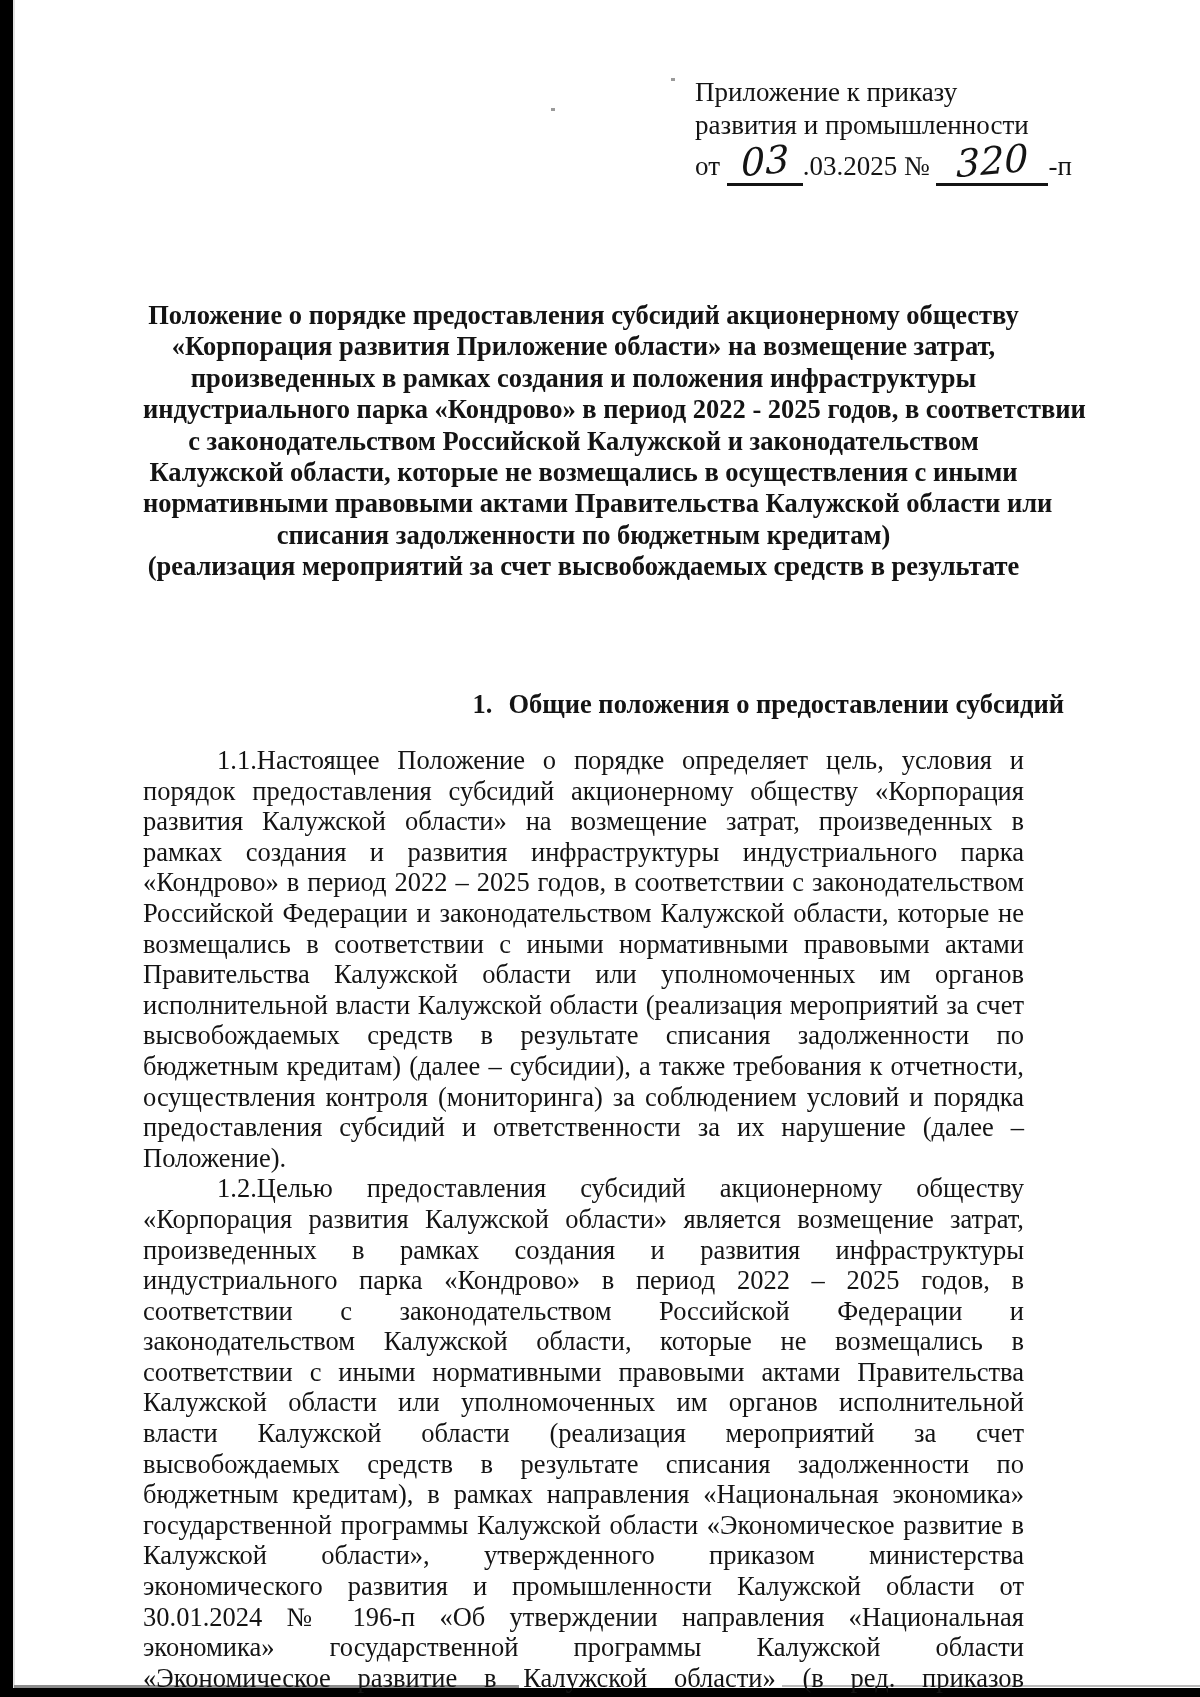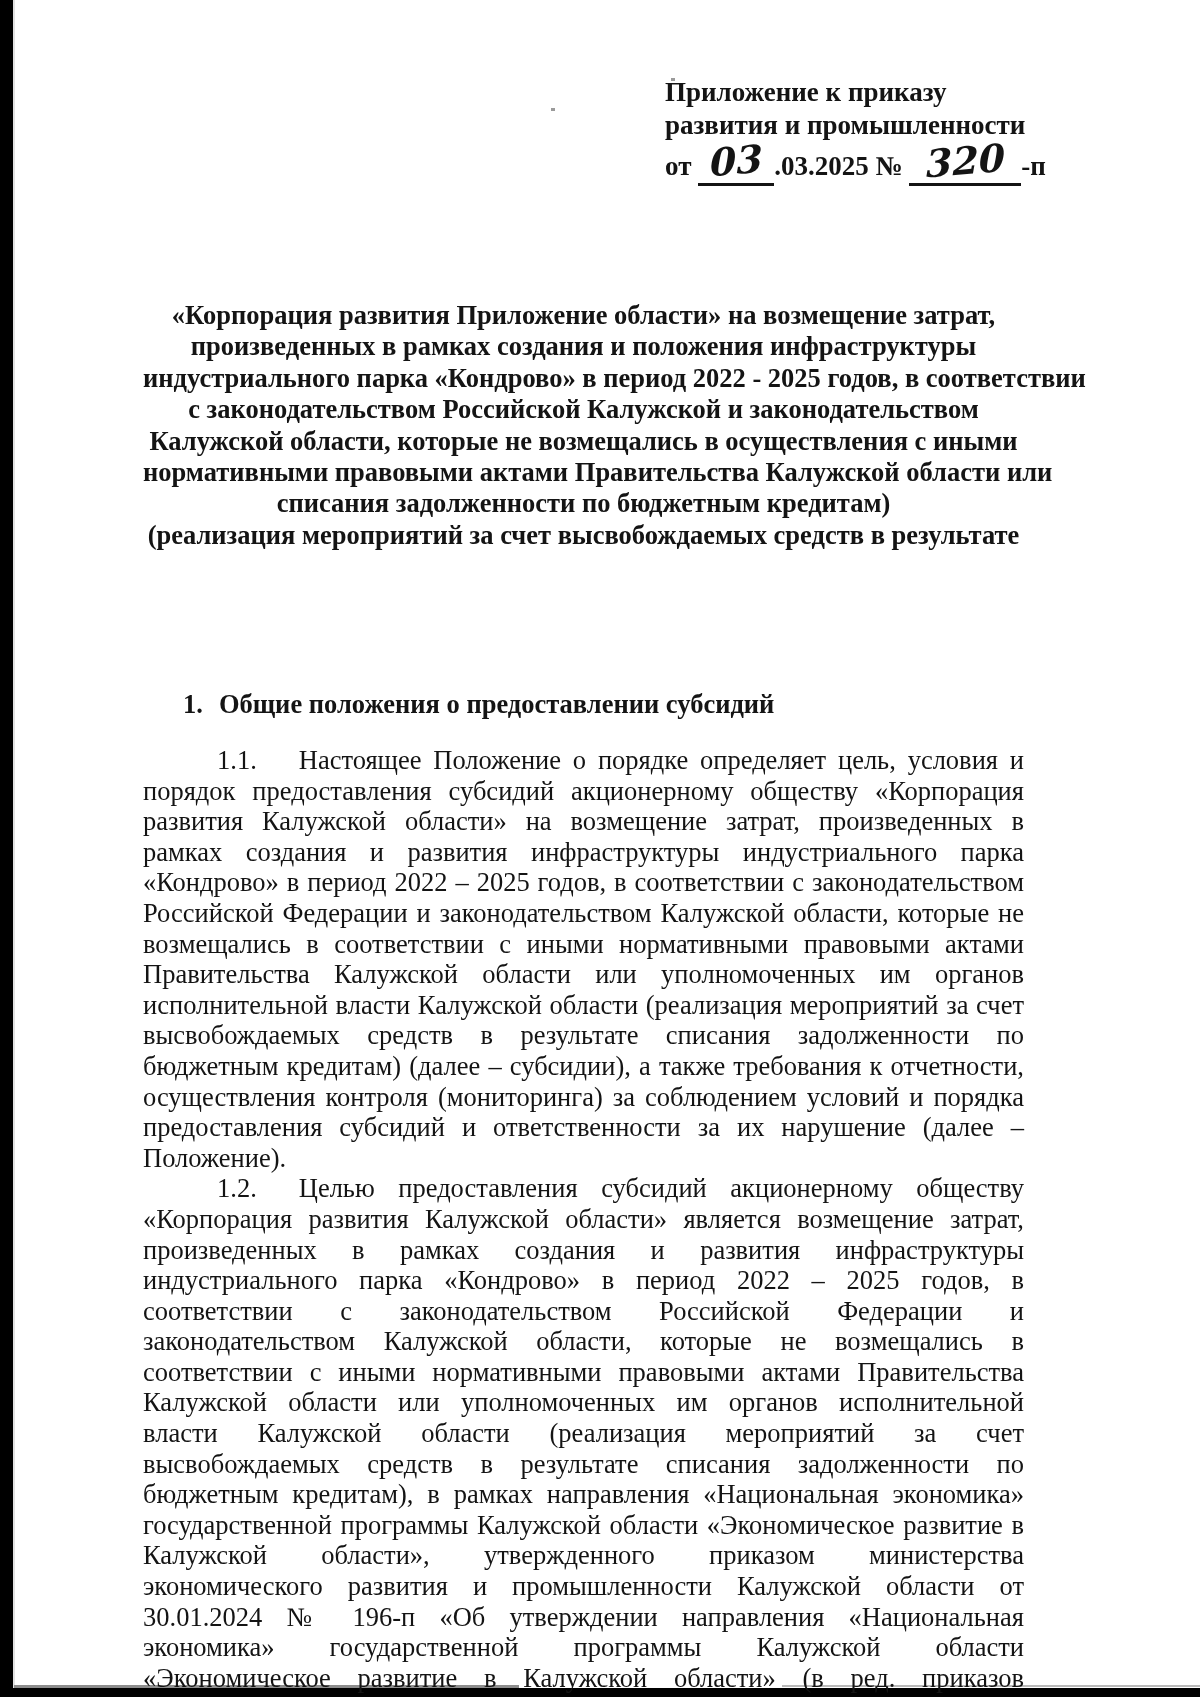--- a/index.html
+++ b/index.html
@@ -19,27 +19,26 @@
   .bottom-bar { position: absolute; left: 0; bottom: 0; width: 100%; height: 9px; background: #000; }
   .bottom-line-left { position: absolute; left: 14px; bottom: 9px; width: 505px; height: 3px; background: #8d8d8d; }
   .bottom-line-right { position: absolute; left: 782px; bottom: 10px; width: 418px; height: 2px; background: #b9b9b9; }
   .speck { position: absolute; background: #9a9a9a; }
   .speck-1 { left: 671px; top: 78px; width: 4px; height: 3px; }
   .speck-2 { left: 551px; top: 108px; width: 4px; height: 3px; }
 
   
   .header-right {
     position: absolute;
-    left: 665px;
+    left: 695px;
     top: 76px;
     width: 430px;
     font-size: 27px;
     line-height: 33px;
     white-space: nowrap;
-    font-weight: bold;
   }
   .date-line { margin-top: 1px; }
   .blank {
     display: inline-block;
     border-bottom: 3px solid #141414;
     text-align: center;
     vertical-align: baseline;
   }
   .blank-day { width: 76px; }
   .blank-number { width: 112px; }
@@ -64,40 +63,40 @@
     text-align: center;
   }
   .title-line { white-space: nowrap; }
 
   
   .section-heading {
     position: absolute;
     left: 183px;
     top: 689px;
     width: 881px;
-    text-align: left;
+    text-align: right;
     font-weight: bold;
     font-size: 26.5px;
     white-space: nowrap;
   }
   .heading-number { margin-right: 16px; }
 
   
   .body-text {
     position: absolute;
     left: 143px;
     top: 745px;
     width: 881px;
     font-size: 26.5px;
     line-height: 30.6px;
     text-align: justify;
     word-spacing: 1px;
   }
   .body-text p { margin: 0; text-indent: 74px; }
-  .para-number { margin-right: 42px; }
+  .para-number { }
 </style>
 </head>
 <body>
 
 <div class="page">
 
   <div class="left-strip"></div>
   <div class="left-strip-edge"></div>
   <div class="bottom-bar"></div>
   <div class="bottom-line-left"></div>
@@ -105,20 +104,21 @@
   <div class="speck speck-1"></div>
   <div class="speck speck-2"></div>
 
   <div class="header-right">
     <div class="header-line">Приложение к приказу</div>
     <div class="header-line">развития и промышленности</div>
     <div class="header-line date-line"><span>от </span><span class="blank blank-day"><span class="handwritten">03</span></span><span>.03.2025 </span><span>№ </span><span class="blank blank-number"><span class="handwritten">320</span></span><span>-п</span></div>
   </div>
 
   <div class="title">
+    <div class="title-line">Положение о порядке предоставления субсидий акционерному обществу</div>
     <div class="title-line">«Корпорация развития Приложение области» на возмещение затрат,</div>
     <div class="title-line">произведенных в рамках создания и положения инфраструктуры</div>
     <div class="title-line">индустриального парка «Кондрово» в период 2022 - 2025 годов, в соответствии</div>
     <div class="title-line">с законодательством Российской Калужской и законодательством</div>
     <div class="title-line">Калужской области, которые не возмещались в осуществления с иными</div>
     <div class="title-line">нормативными правовыми актами Правительства Калужской области или</div>
     <div class="title-line">списания задолженности по бюджетным кредитам)</div>
     <div class="title-line">(реализация мероприятий за счет высвобождаемых средств в результате</div>
   </div>
 

